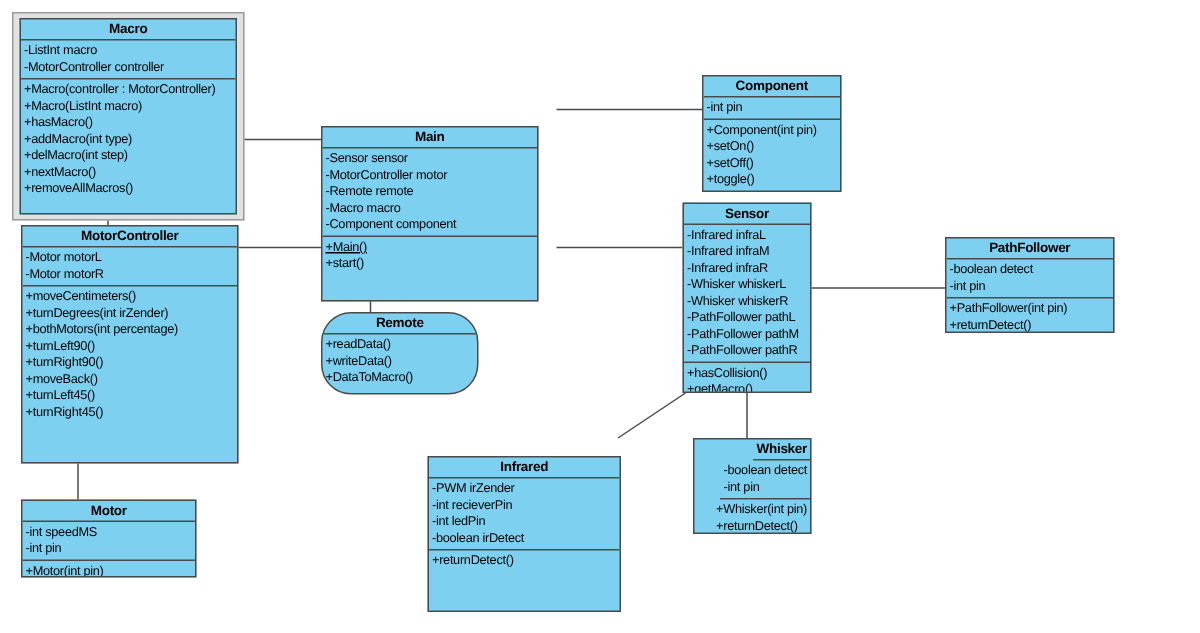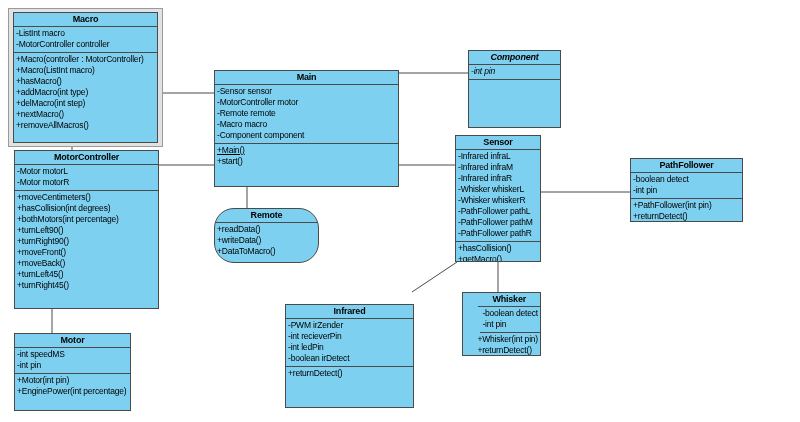--- a/index.html
+++ b/index.html
@@ -46,21 +46,21 @@
     color: #000;
     font-size: 8.5px;
     line-height: 11px;
     letter-spacing: -0.2px;
     overflow: hidden;
   }
   .cls-title {
     font-weight: bold;
     font-size: 9px;
     text-align: center;
-    padding: 1px 14px 0;
+    padding: 1px 2px 0;
     height: 12px;
     border-bottom: 1px solid var(--box-border);
     flex: none;
   }
   .cls-attrs {
     padding: 1px 2px 2px;
     border-bottom: 1px solid var(--box-border);
     flex: none;
   }
   .cls-methods {
@@ -108,44 +108,43 @@
   </div>
 
   <div class="uml-class" style="left:14px; top:150px; width:145px; height:159px;">
     <div class="cls-title">MotorController</div>
     <div class="cls-attrs">
         <div class="member">-Motor motorL</div>
         <div class="member">-Motor motorR</div>
       </div>
     <div class="cls-methods">
         <div class="member">+moveCentimeters()</div>
-        <div class="member">+hasCollision(int degrees)</div>
+        <div class="member">+turnDegrees(int irZender)</div>
         <div class="member">+bothMotors(int percentage)</div>
         <div class="member">+turnLeft90()</div>
         <div class="member">+turnRight90()</div>
-        <div class="member">+moveFront()</div>
         <div class="member">+moveBack()</div>
         <div class="member">+turnLeft45()</div>
         <div class="member">+turnRight45()</div>
       </div>
   </div>
 
-  <div class="uml-class" style="left:14px; top:333px; width:117px; height:78px;">
+  <div class="uml-class" style="left:14px; top:333px; width:117px; height:52px;">
     <div class="cls-title">Motor</div>
     <div class="cls-attrs">
         <div class="member">-int speedMS</div>
         <div class="member">-int pin</div>
       </div>
     <div class="cls-methods">
         <div class="member">+Motor(int pin)</div>
         <div class="member">+EnginePower(int percentage)</div>
       </div>
   </div>
 
-  <div class="uml-class" style="left:214px; top:70px; width:185px; height:117px;">
+  <div class="uml-class" style="left:214px; top:84px; width:145px; height:117px;">
     <div class="cls-title">Main</div>
     <div class="cls-attrs">
         <div class="member">-Sensor sensor</div>
         <div class="member">-MotorController motor</div>
         <div class="member">-Remote remote</div>
         <div class="member">-Macro macro</div>
         <div class="member">-Component component</div>
       </div>
     <div class="cls-methods">
         <div class="member underline">+Main()</div>
@@ -156,24 +155,30 @@
   <div class="uml-class" style="left:214px; top:208px; width:105px; height:55px;border-radius:20px;">
     <div class="cls-title">Remote</div>
 
     <div class="cls-methods">
         <div class="member">+readData()</div>
         <div class="member">+writeData()</div>
         <div class="member">+DataToMacro()</div>
       </div>
   </div>
 
-  <div class="uml-class" style="left:468px; top:50px; width:93px; height:78px;font-style:italic;">
+  <div class="uml-class" style="left:468px; top:50px; width:93px; height:78px;">
     <div class="cls-title">Component</div>
     <div class="cls-attrs">
         <div class="member">-int pin</div>
+      </div>
+    <div class="cls-methods">
+        <div class="member">+Component(int pin)</div>
+        <div class="member">+setOn()</div>
+        <div class="member">+setOff()</div>
+        <div class="member">+toggle()</div>
       </div>
   </div>
 
   <div class="uml-class" style="left:455px; top:135px; width:86px; height:127px;">
     <div class="cls-title">Sensor</div>
     <div class="cls-attrs">
         <div class="member">-Infrared infraL</div>
         <div class="member">-Infrared infraM</div>
         <div class="member">-Infrared infraR</div>
         <div class="member">-Whisker whiskerL</div>

